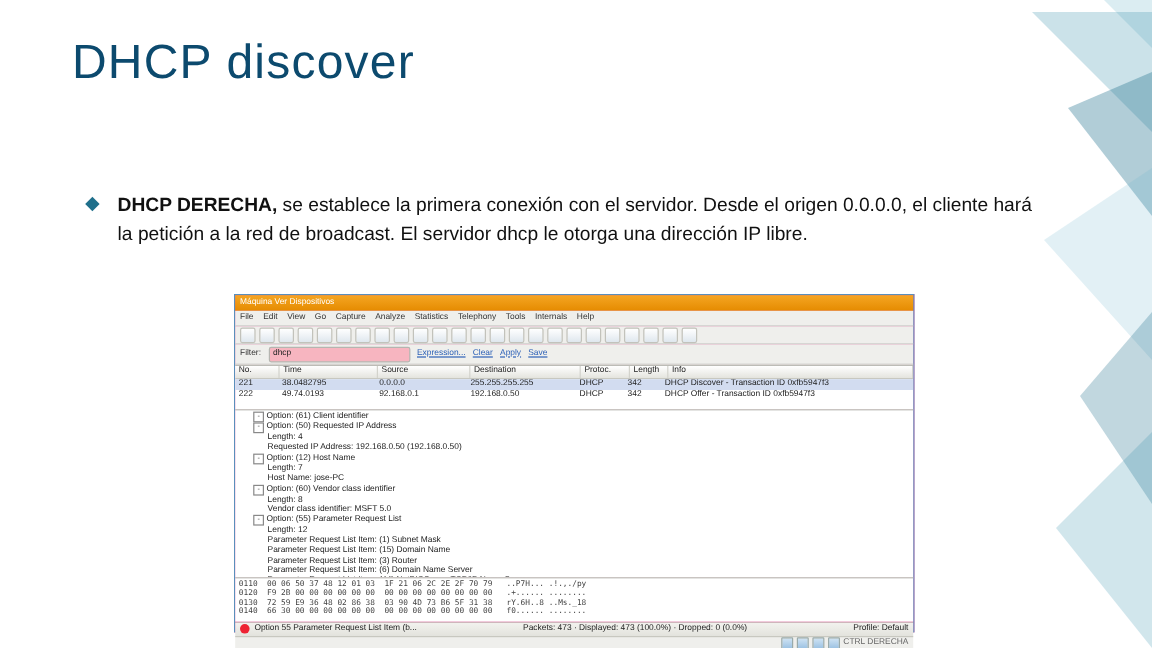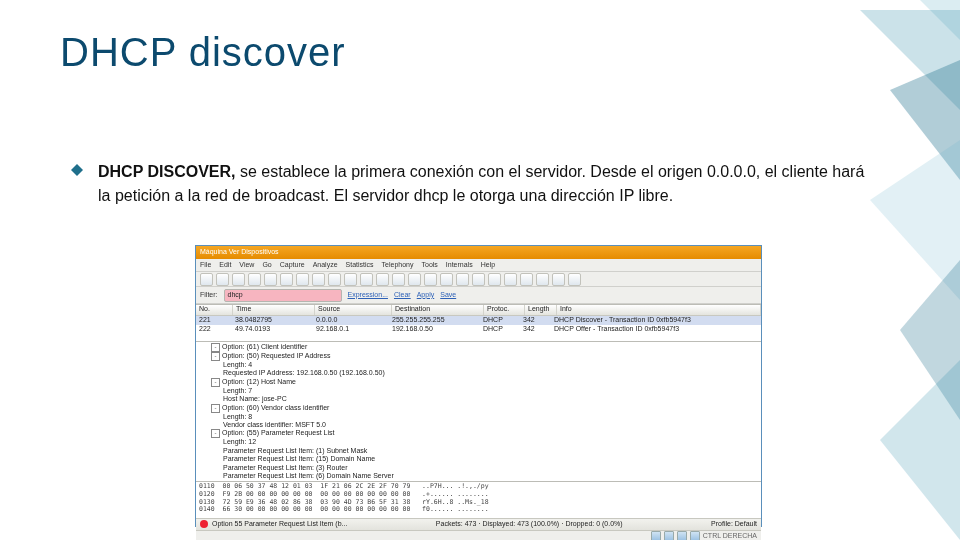--- a/index.html
+++ b/index.html
@@ -58,21 +58,21 @@
 
   <div class="title">DHCP discover</div>
 
   <div class="body">
     <div class="bullet">
       <span class="marker">
         <svg width="14" height="14" viewBox="0 0 14 14">
             <polygon points="7,1 13,7 7,13 1,7" fill="#1F6F8B"></polygon>
           </svg>
       </span>
-      <span><b>DHCP DISCOVER,</b><span> se establece la primera conexión con el servidor. Desde el origen 0.0.0.0, el cliente hará la petición a la red de broadcast.  El servidor dhcp le otorga una dirección IP libre.</span></span>
+      <span><b>DHCP DERECHA,</b><span> se establece la primera conexión con el servidor. Desde el origen 0.0.0.0, el cliente hará la petición a la red de broadcast.  El servidor dhcp le otorga una dirección IP libre.</span></span>
     </div>
   </div>
 
   <div class="ws-wrap">
     <div class="vbx-header">
       <span>Máquina  Ver  Dispositivos</span>
     </div>
     <div class="ws-menubar" id="ws-menubar">
         <span>File</span>
         <span>Edit</span>

